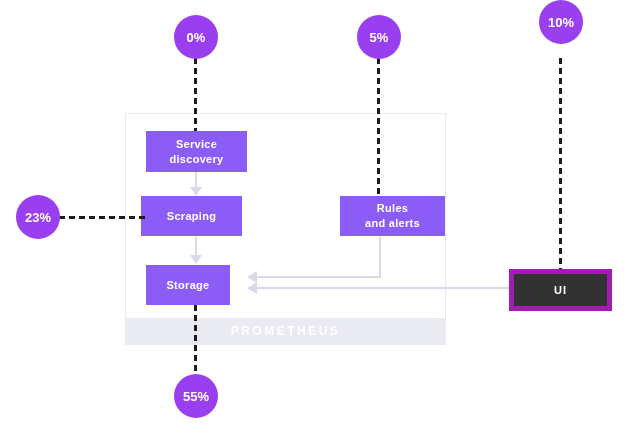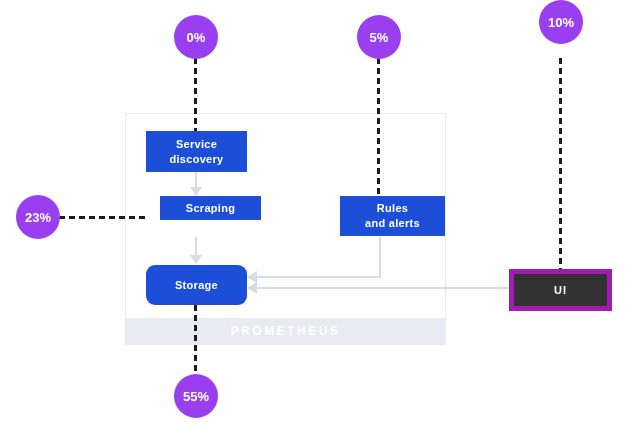--- a/index.html
+++ b/index.html
@@ -12,27 +12,27 @@
     position:absolute;left:125px;top:113px;width:321px;height:232px;
     border:1.5px solid #e9e9f2;box-sizing:border-box;background:#ffffff;z-index:0;
   }
   .group-footer{
     position:absolute;left:0;bottom:0;width:100%;height:26px;background:#eaeaf2;
     display:flex;align-items:center;justify-content:center;
     color:#ffffff;font-weight:bold;font-size:12px;letter-spacing:2.5px;
   }
   
   .node{
-    position:absolute;background:#1d4ed8;color:#ffffff;font-weight:bold;font-size:11px;
+    position:absolute;background:#8b5cf6;color:#ffffff;font-weight:bold;font-size:11px;
     display:flex;flex-direction:column;align-items:center;justify-content:center;
     text-align:center;line-height:1.35;z-index:2;letter-spacing:.3px;
   }
   .node-sd{left:146px;top:131px;width:101px;height:41px;}
-  .node-scraping{left:160px;top:196px;width:101px;height:24px;align-items:center;}
-  .node-storage{left:146px;top:265px;width:101px;height:40px;border-radius:9px;}
+  .node-scraping{left:141px;top:196px;width:101px;height:40px;align-items:center;}
+  .node-storage{left:146px;top:265px;width:84px;height:40px;}
   .node-rules{left:328px;top:196px;width:105px;height:40px;margin-left:12px;}
   .node-ui{
     left:509px;top:269px;width:103px;height:42px;background:#323232;
     border:5px solid #a21caf;box-sizing:border-box;letter-spacing:1px;z-index:2;
   }
   
   .badge{
     position:absolute;width:44px;height:44px;border-radius:50%;background:#9a3ff0;
     color:#ffffff;font-weight:bold;font-size:13px;
     display:flex;align-items:center;justify-content:center;z-index:4;

